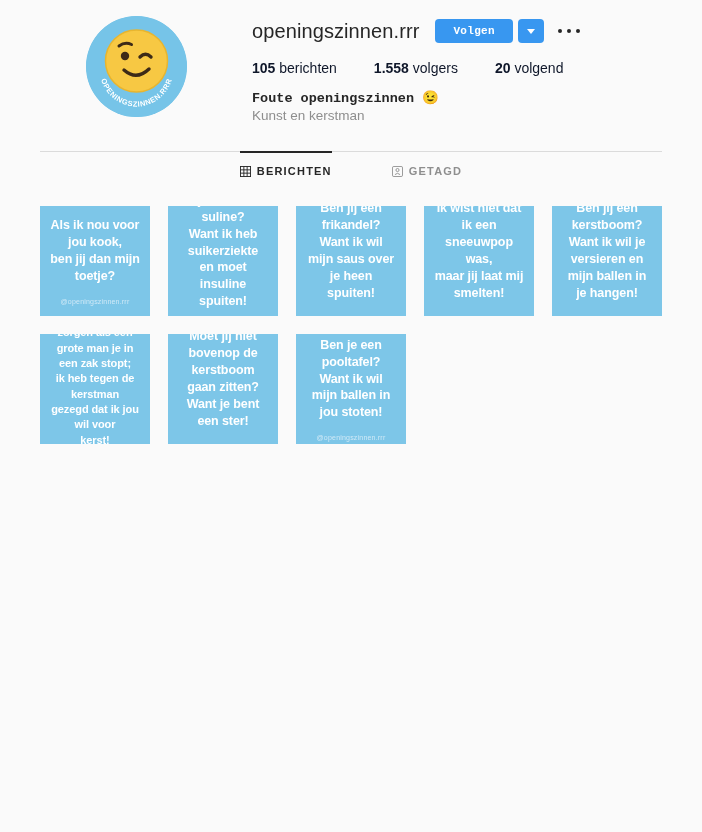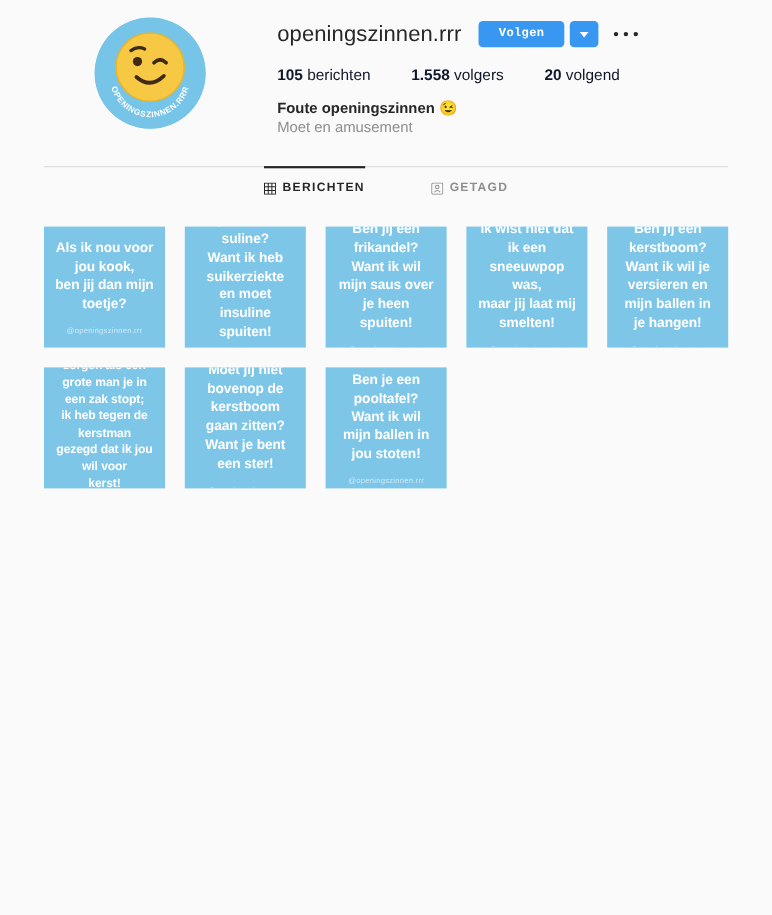--- a/index.html
+++ b/index.html
@@ -116,21 +116,21 @@
     display: flex;
     margin-top: 14px;
     font-size: 14px;
     color: #0f172a;
   }
   .stat { margin-right: 37px; white-space: nowrap; }
   .stat b { font-weight: bold; }
   .stat span { font-weight: 400; }
 
   .bio { margin-top: 14px; font-size: 13.5px; line-height: 17px; color: #262626; }
-  .bio-title { font-weight: bold; }
+  .bio-title { font-weight: bold; font-family: Liberation Mono, monospace; }
   .bio-category { color: #8e8e8e; }
   .bio-line { color: #262626; }
 
   
   .divider {
     height: 1px;
     background: #dbdbdb;
     margin-top: 9px;
   }
 
@@ -265,21 +265,21 @@
           <span>volgers</span>
         </div>
         <div class="stat">
           <b>20</b>
           <span>volgend</span>
         </div>
       </div>
 
       <div class="bio">
         <div class="bio-title">Foute openingszinnen 😉</div>
-        <div class="bio-category">Moet en amusement</div>
+        <div class="bio-category">Kunst en kerstman</div>
       </div>
 
     </div>
   </div>
 
   <div class="divider"></div>
 
   <div class="tabs">
     <div class="tab active">
       <span class="tab-ico">

